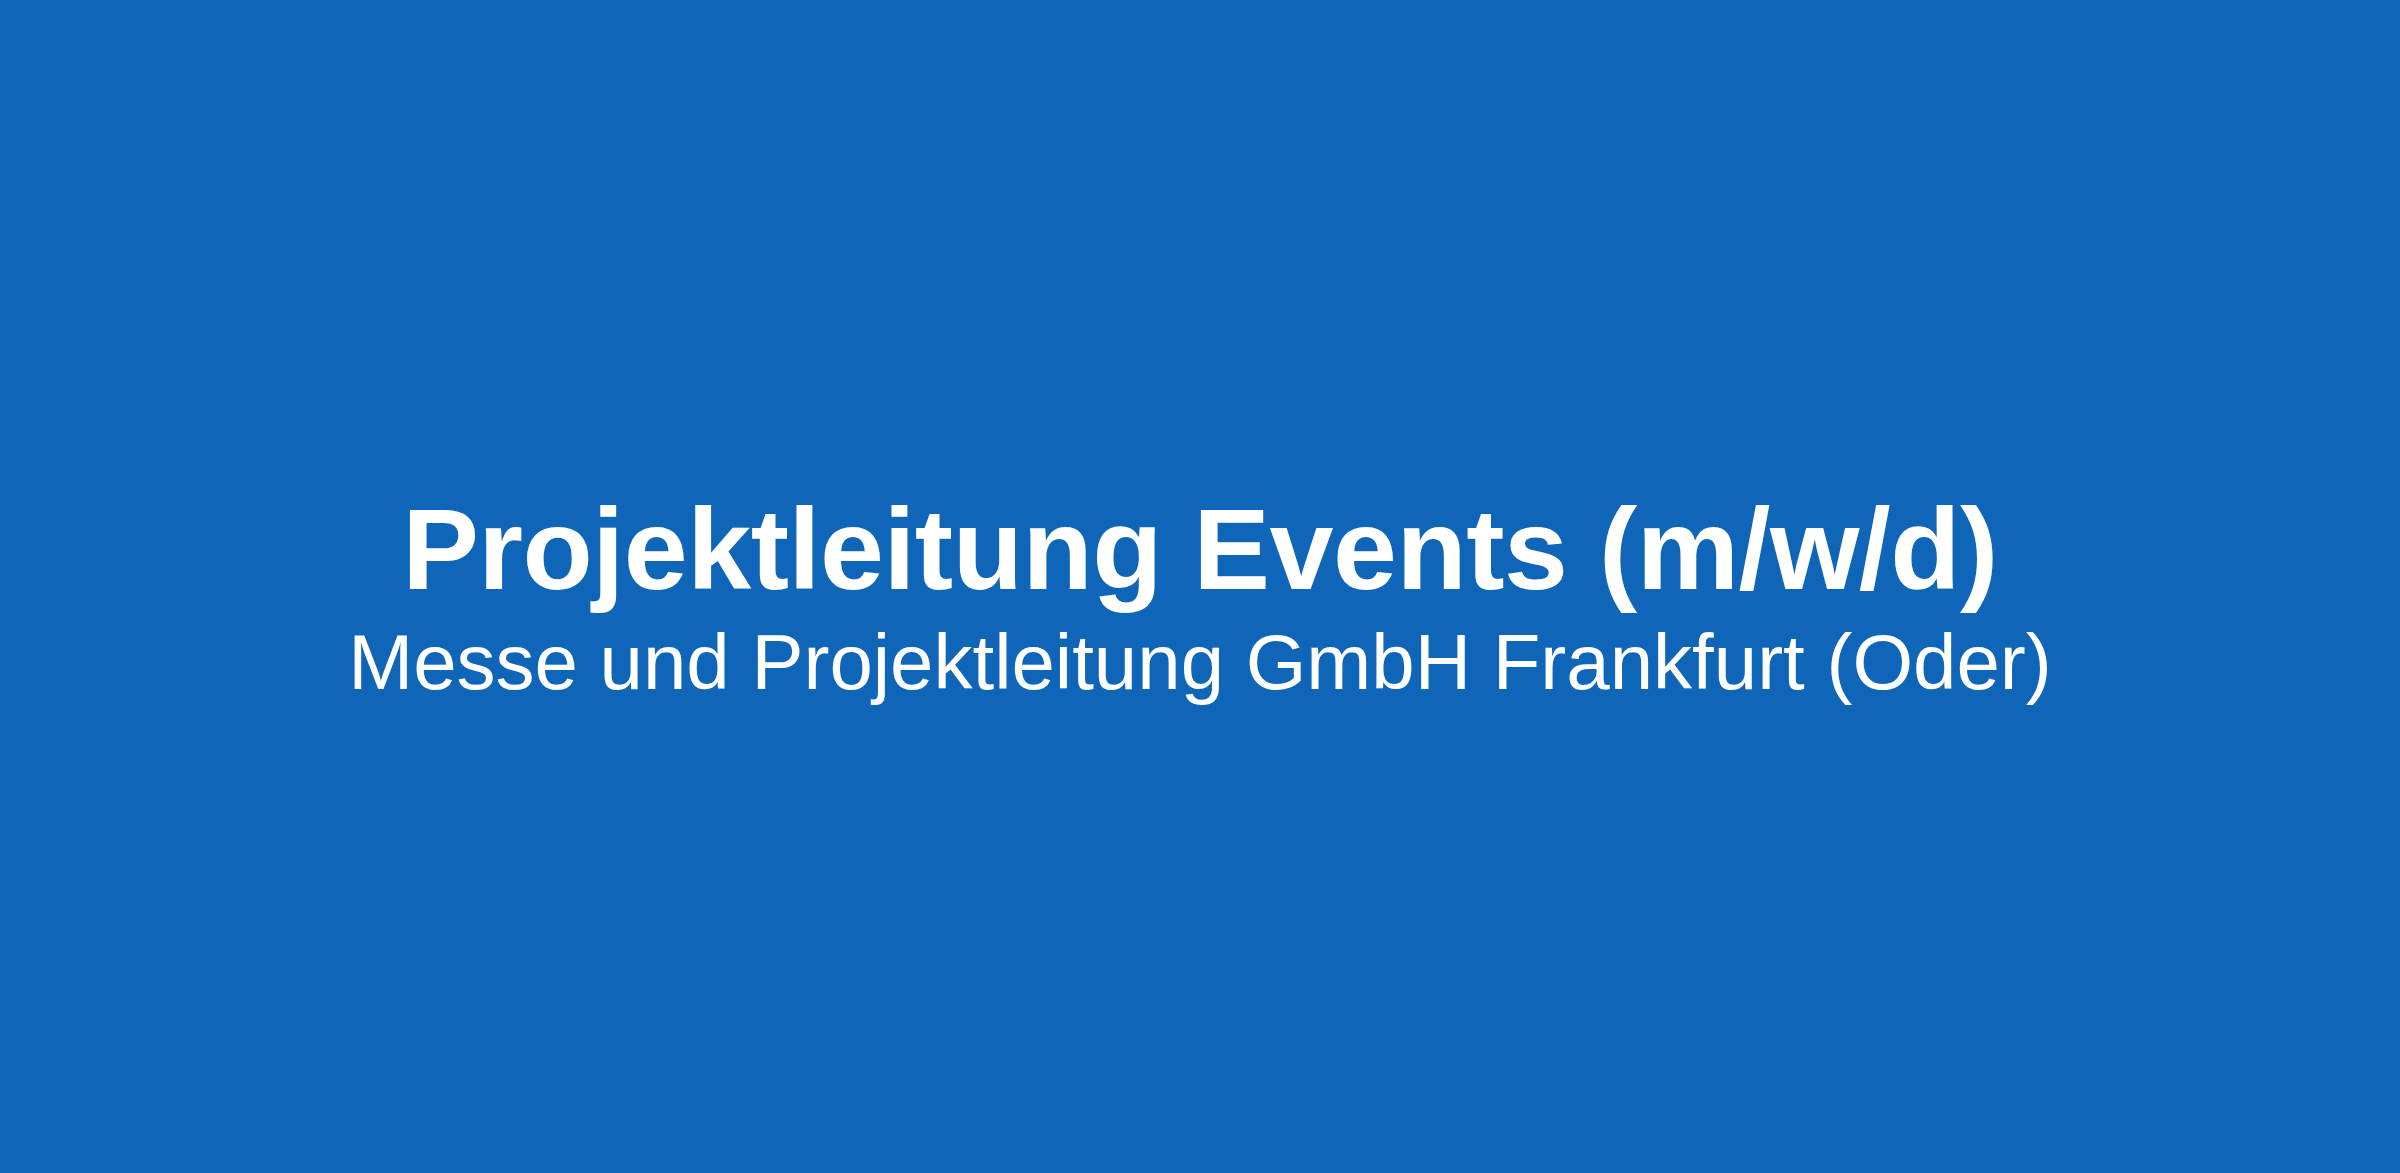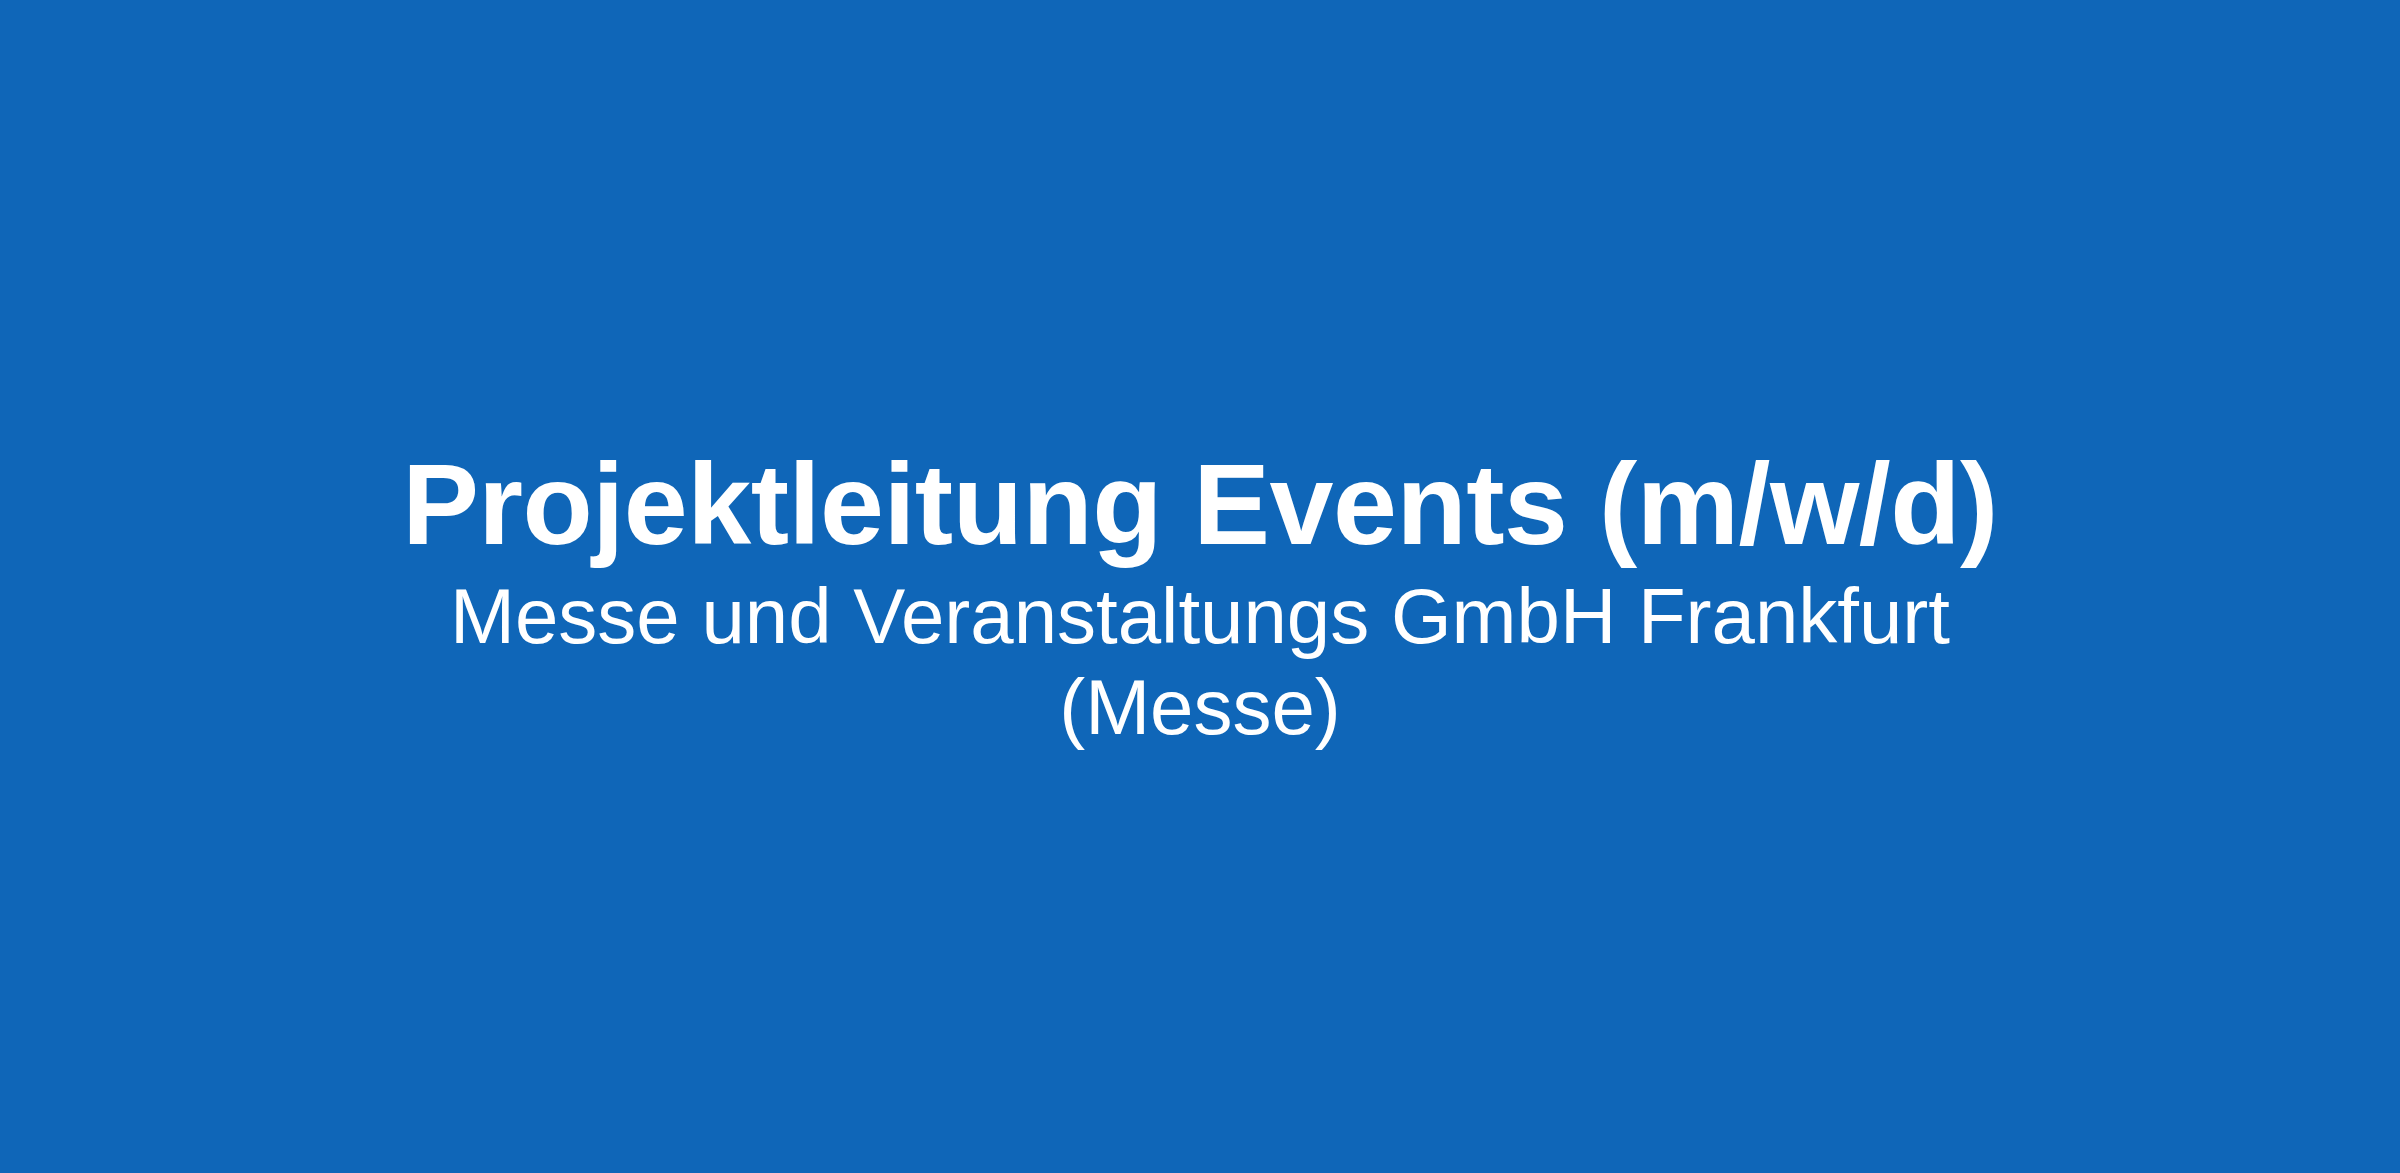--- a/index.html
+++ b/index.html
@@ -59,17 +59,17 @@
 </style>
 </head>
 <body>
 
 <div id="job-card">
 
   <div id="text-block">
 
     <h1 class="job-title">Projektleitung Events (m/w/d)</h1>
 
-    <h2 class="job-employer">Messe und Veranstaltungs GmbH Frankfurt (Messe)</h2>
+    <h2 class="job-employer">Messe und Projektleitung GmbH Frankfurt (Oder)</h2>
 
   </div>
 
 </div>
 
 </body></html>

